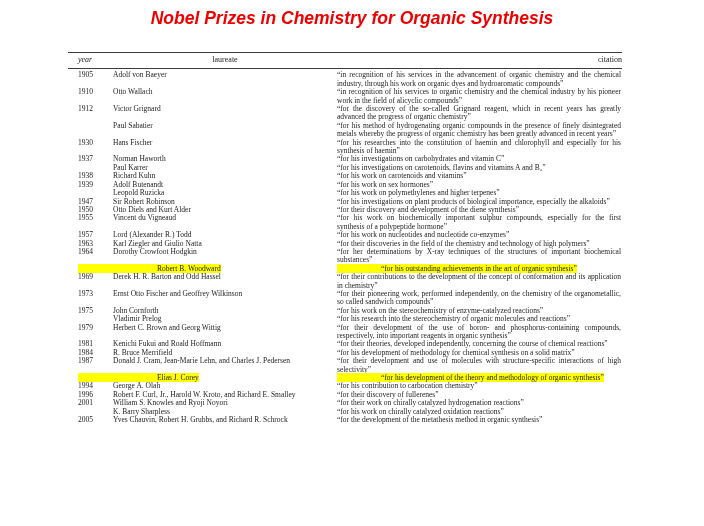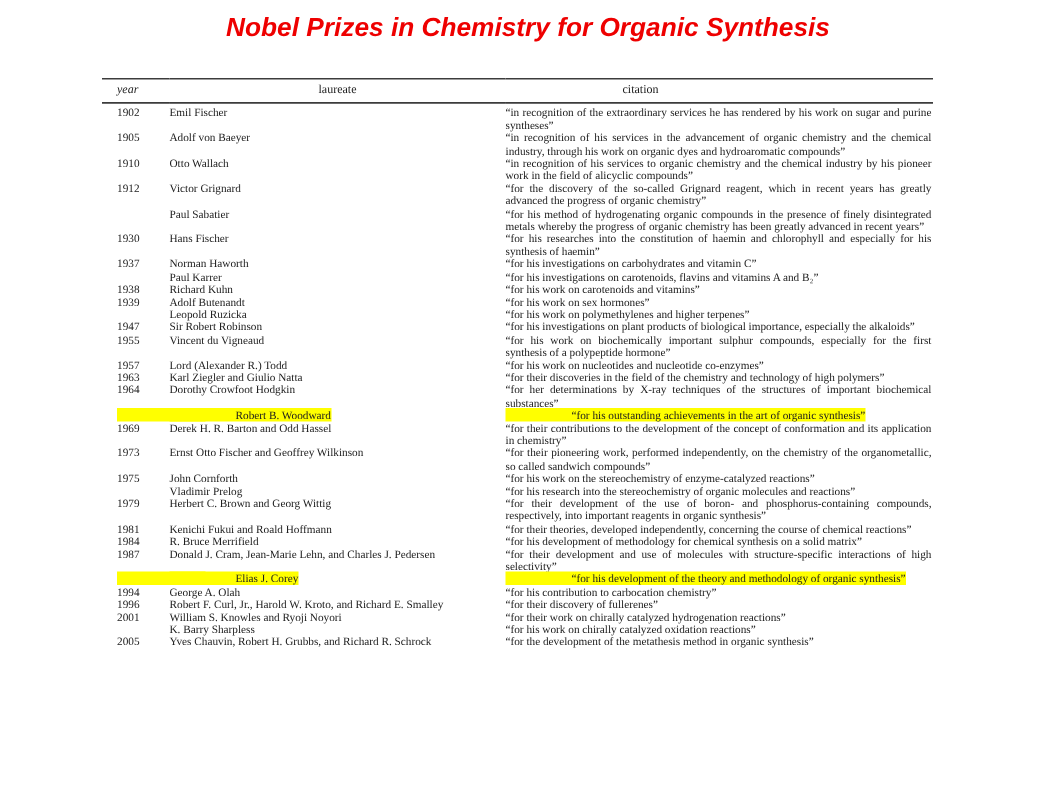--- a/index.html
+++ b/index.html
@@ -48,21 +48,21 @@
     border-top: 1px solid #3c3c3c;
     border-bottom: 1px solid #3c3c3c;
   }
   th {
     font-weight: normal;
     font-size: 8px;
     padding: 3px 0 3.5px 0;
   }
   .th-year     { text-align: left; padding-left: 10px; font-style: italic; }
   .th-laureate { text-align: center; }
-  .th-citation { text-align: left; text-indent: 78px; }
+  .th-citation { text-align: right; text-indent: 78px; }
   td {
     vertical-align: top;
     padding: 0;
   }
   tbody tr:first-child td { padding-top: 2.5px; }
   .td-year     { padding-left: 10px; }
   .td-laureate { padding-right: 6px; }
   .td-citation { text-align: justify; padding-right: 1px; }
   .hl { background: var(--hl, #ffff00); padding-left: 44px; }
 </style>
@@ -80,31 +80,20 @@
       <col class="c-citation">
     </colgroup>
     <thead>
       <tr>
         <th class="th-year">year</th>
         <th class="th-laureate">laureate</th>
         <th class="th-citation">citation</th>
       </tr>
     </thead>
     <tbody id="rows">
-    <tr>
-      <td class="td-year">
-        <span class="cell-text">1902</span>
-      </td>
-      <td class="td-laureate">
-        <span class="cell-text">Emil Fischer</span>
-      </td>
-      <td class="td-citation">
-        <span class="cell-text">“in recognition of the extraordinary services he has rendered by his work on sugar and purine syntheses”</span>
-      </td>
-    </tr>
 
     <tr>
       <td class="td-year">
         <span class="cell-text">1905</span>
       </td>
       <td class="td-laureate">
         <span class="cell-text">Adolf von Baeyer</span>
       </td>
       <td class="td-citation">
         <span class="cell-text">“in recognition of his services in the advancement of organic chemistry and the chemical industry, through his work on organic dyes and hydroaromatic compounds”</span>
@@ -224,20 +213,31 @@
         <span class="cell-text">1947</span>
       </td>
       <td class="td-laureate">
         <span class="cell-text">Sir Robert Robinson</span>
       </td>
       <td class="td-citation">
         <span class="cell-text">“for his investigations on plant products of biological importance, especially the alkaloids”</span>
       </td>
     </tr>
 
+    <tr>
+      <td class="td-year">
+        <span class="cell-text">1950</span>
+      </td>
+      <td class="td-laureate">
+        <span class="cell-text">Otto Diels and Kurt Alder</span>
+      </td>
+      <td class="td-citation">
+        <span class="cell-text">“for their discovery and development of the diene synthesis”</span>
+      </td>
+    </tr>
 
     <tr>
       <td class="td-year">
         <span class="cell-text">1955</span>
       </td>
       <td class="td-laureate">
         <span class="cell-text">Vincent du Vigneaud</span>
       </td>
       <td class="td-citation">
         <span class="cell-text">“for his work on biochemically important sulphur compounds, especially for the first synthesis of a polypeptide hormone”</span>

